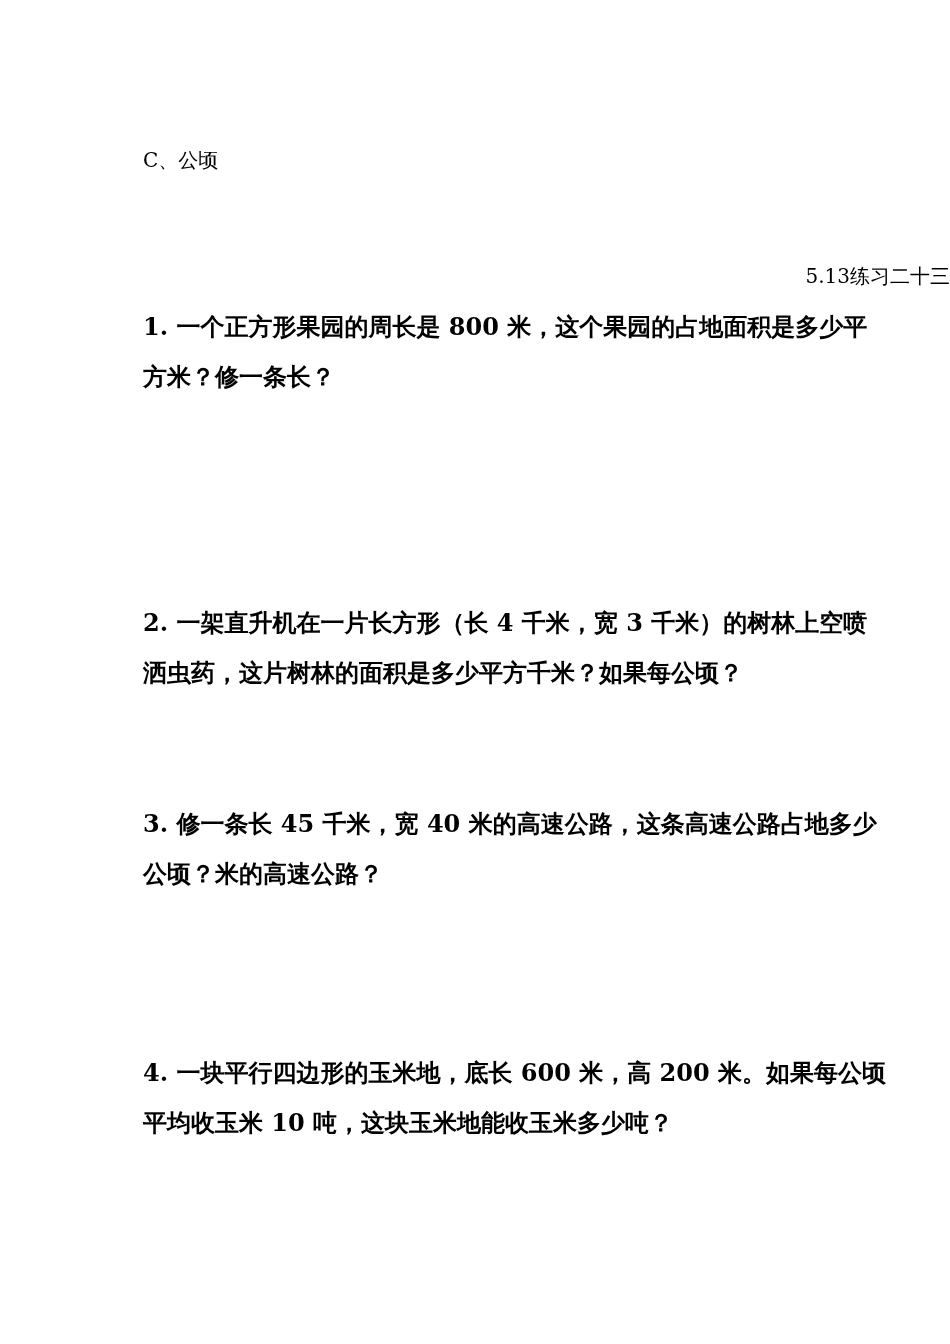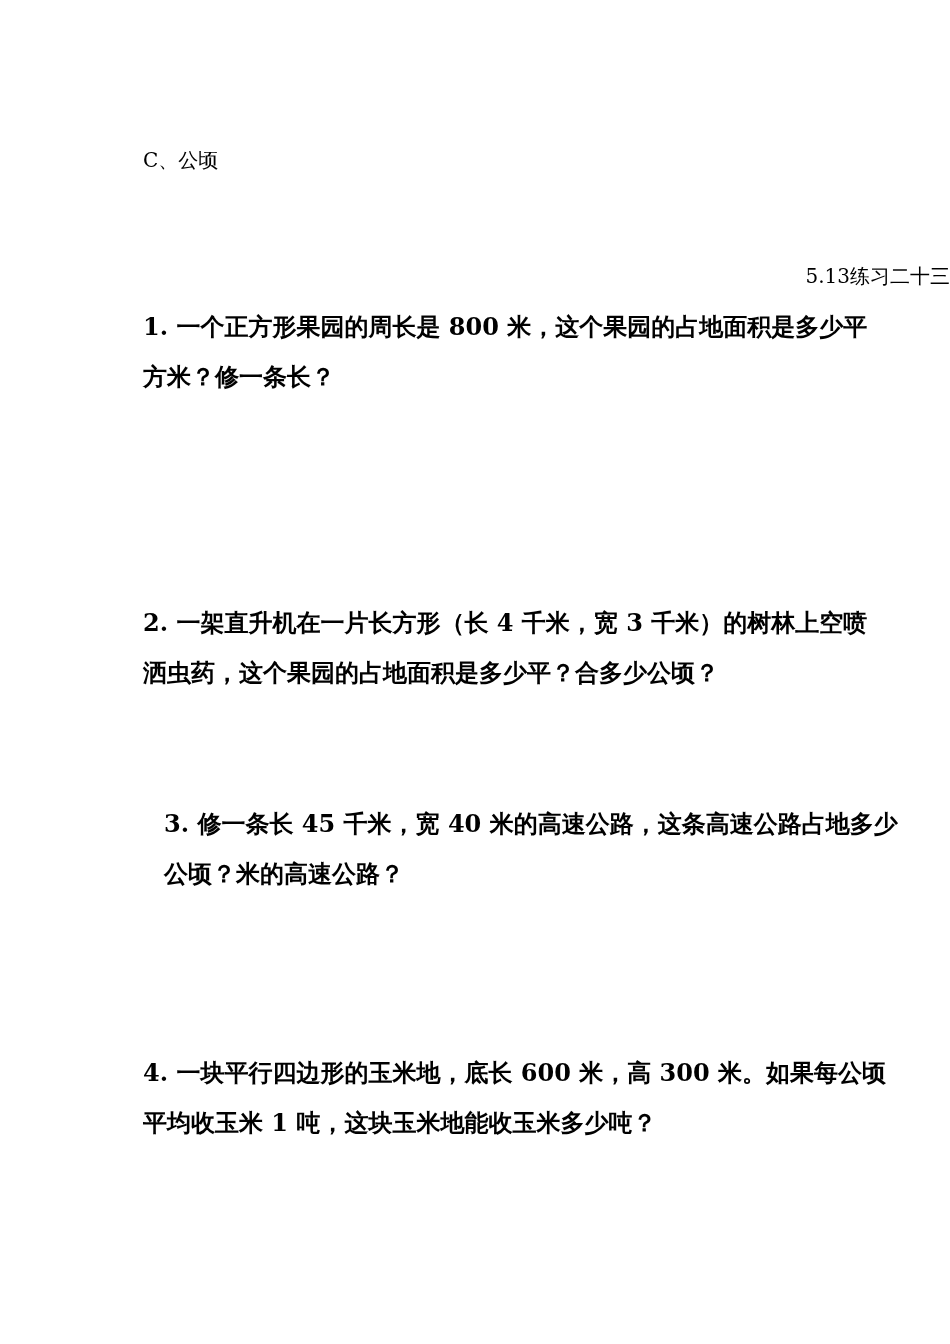--- a/index.html
+++ b/index.html
@@ -51,21 +51,21 @@
     .question .line {
       display: block;
       white-space: nowrap;
       height: 28px;
     }
     .question .line + .line {
       margin-top: 22px;
     }
     .q1 { top: 305px; }
     .q2 { top: 553px; margin-top: 48px; }
-    .q3 { top: 802px; margin-left: 21px; }
+    .q3 { top: 802px; }
     .q4 { top: 1051px; }
     .answer-space {
       position: absolute;
       left: 143px;
       width: 670px;
       height: 120px;
     }
   </style>
 </head>
 <body>
@@ -77,29 +77,29 @@
   <div class="section-title">5.13练习二十三</div>
 
   <div class="question q1">
     <span class="line">1.  一个正方形果园的周长是 800 米，这个果园的占地面积是多少平</span>
     <span class="line">方米？修一条长？</span>
   </div>
   <div class="answer-space" style="top:390px;"></div>
 
   <div class="question q2">
     <span class="line">2.  一架直升机在一片长方形（长 4 千米，宽 3 千米）的树林上空喷</span>
-    <span class="line">洒虫药，这个果园的占地面积是多少平？合多少公顷？</span>
+    <span class="line">洒虫药，这片树林的面积是多少平方千米？如果每公顷？</span>
   </div>
   <div class="answer-space" style="top:638px;"></div>
 
   <div class="question q3">
     <span class="line">3.  修一条长 45 千米，宽 40 米的高速公路，这条高速公路占地多少</span>
     <span class="line">公顷？米的高速公路？</span>
   </div>
   <div class="answer-space" style="top:887px;"></div>
 
   <div class="question q4">
-    <span class="line">4.  一块平行四边形的玉米地，底长 600 米，高 300 米。如果每公顷</span>
-    <span class="line">平均收玉米 1 吨，这块玉米地能收玉米多少吨？</span>
+    <span class="line">4.  一块平行四边形的玉米地，底长 600 米，高 200 米。如果每公顷</span>
+    <span class="line">平均收玉米 10 吨，这块玉米地能收玉米多少吨？</span>
   </div>
   <div class="answer-space" style="top:1136px;"></div>
 
 </div>
 
 </body></html>

